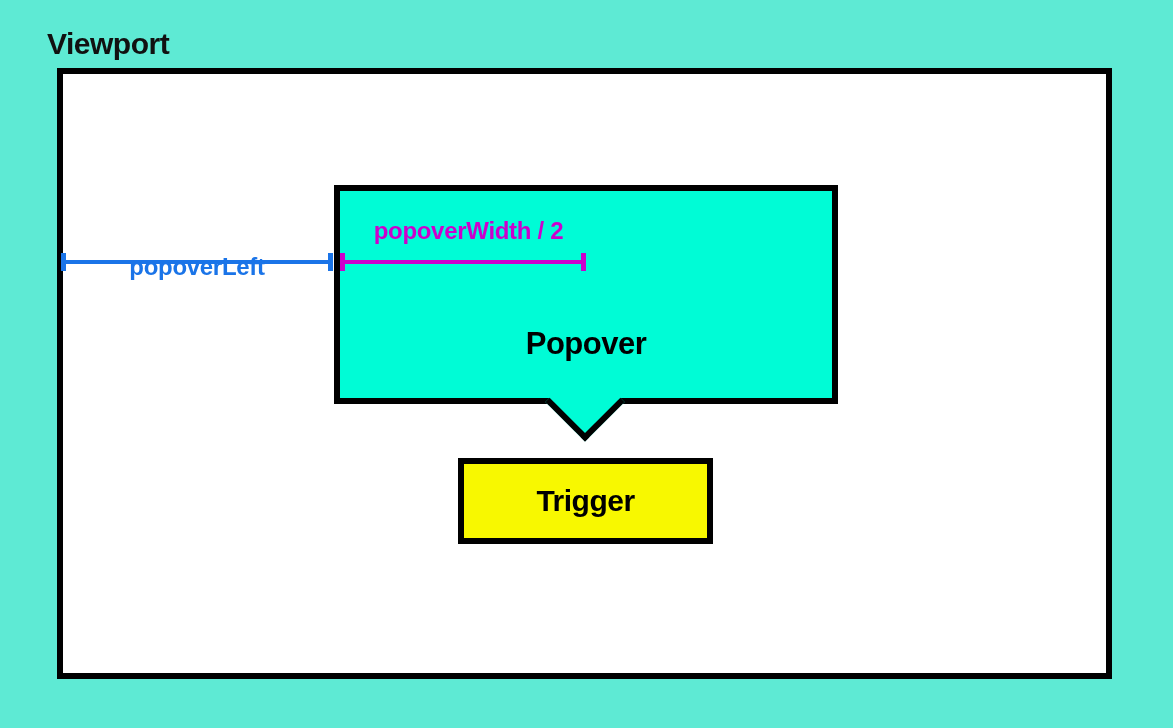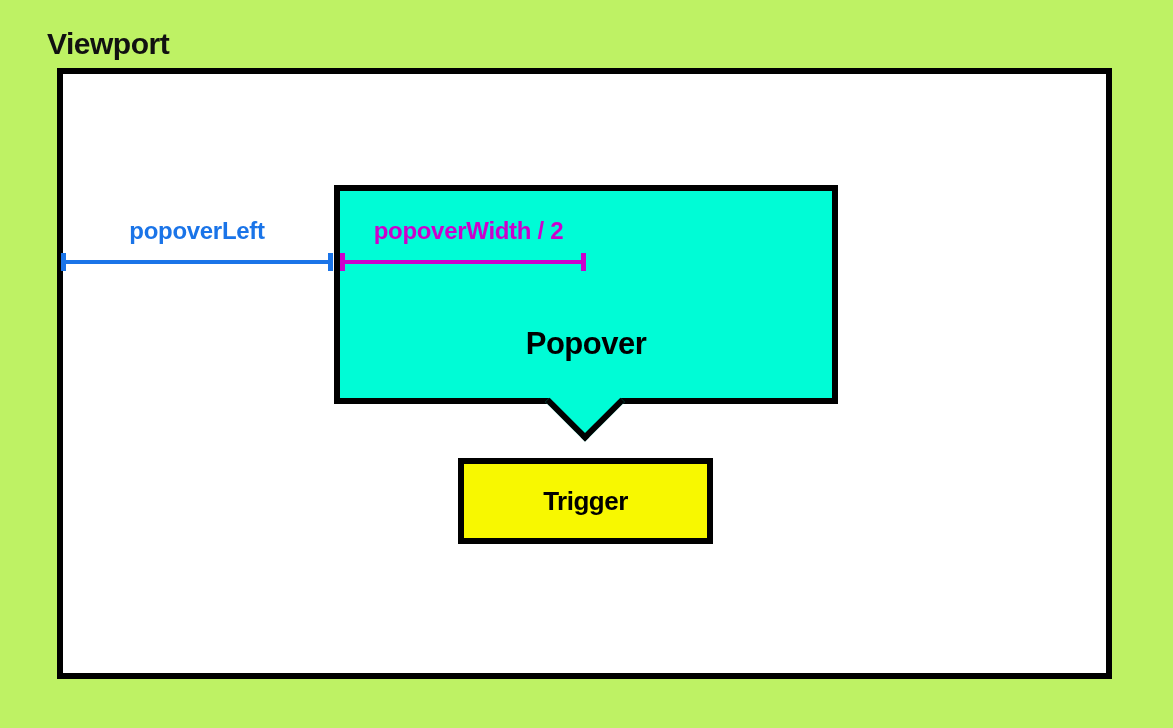--- a/index.html
+++ b/index.html
@@ -5,21 +5,21 @@
   * { margin: 0; padding: 0; box-sizing: border-box; }
   html, body { background: #ffffff; }
   body {
     font-family: "Liberation Sans", "DejaVu Sans", sans-serif;
     font-weight: bold;
   }
   .canvas {
     position: relative;
     width: 1173px;
     height: 728px;
-    background: #bef264;
+    background: #5eead4;
     overflow: hidden;
   }
 
   
   .viewport-label {
     position: absolute;
     left: 47px;
     top: 26px;
     font-size: 30px;
     line-height: 36px;
@@ -92,38 +92,38 @@
   .dim-line.magenta .cap { background: #cc00cc; }
 
   .dim-label {
     position: absolute;
     top: 216px;
     text-align: center;
     font-size: 24px;
     line-height: 30px;
     letter-spacing: -0.3px;
   }
-  .dim-label.blue { left: 61px; width: 272px; color: #1a74e8; }
+  .dim-label.blue { left: 61px; width: 272px; color: #1a74e8; margin-top: 36px; }
   .dim-label.magenta { left: 340px; width: 246px; color: #cc00cc; padding-left: 11px; }
 
   
   .trigger-box {
     position: absolute;
     left: 458px;
     top: 458px;
     width: 255px;
     height: 86px;
     border: 6px solid #000000;
     background: #f8f800;
     display: flex;
     align-items: center;
     justify-content: center;
   }
   .trigger-label {
-    font-size: 26px;
+    font-size: 30px;
     color: #000000;
     letter-spacing: -0.5px;
   }
 </style>
 </head>
 <body>
 
 <div class="canvas">
 
   <div class="viewport-label">Viewport</div>

